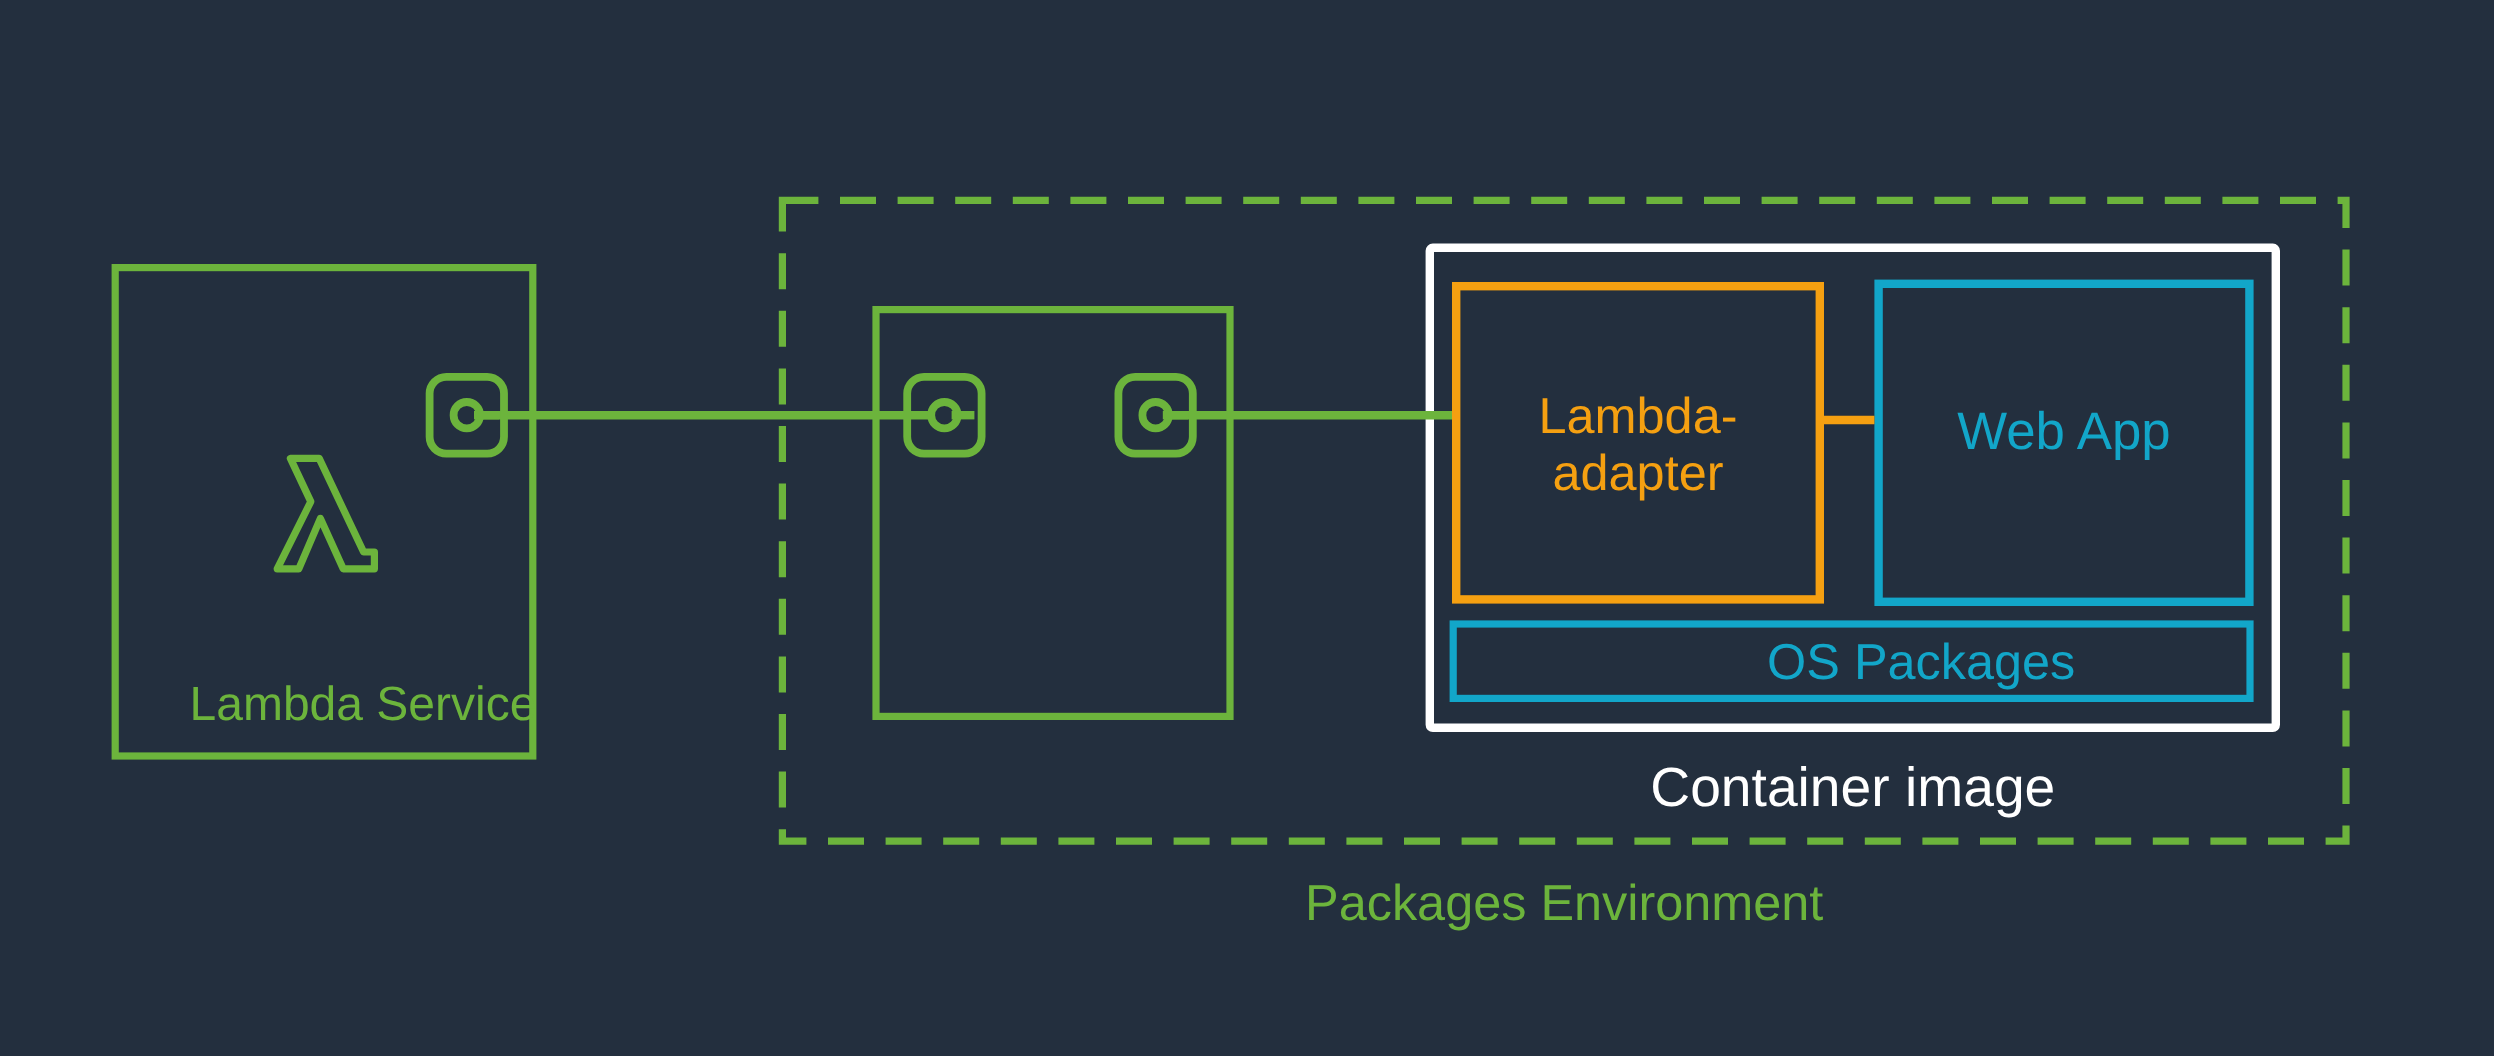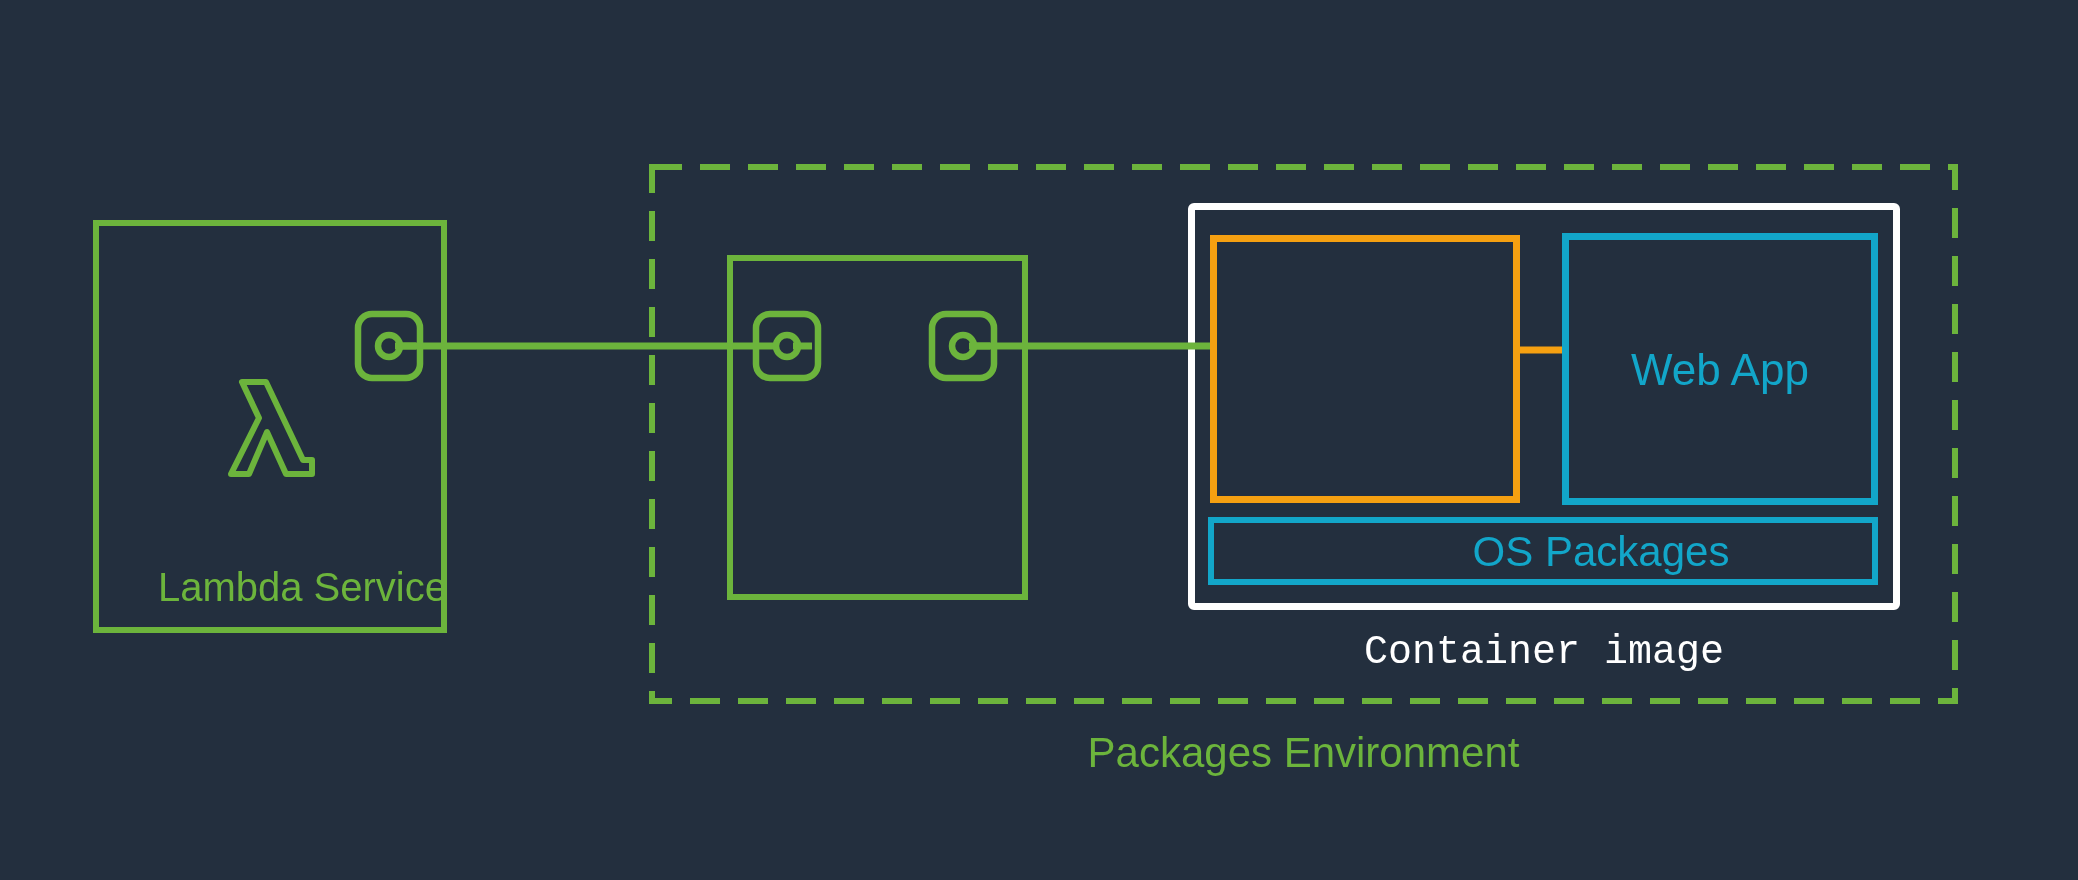--- a/index.html
+++ b/index.html
@@ -49,23 +49,23 @@
   }
   .label {
     position: absolute;
     text-align: center;
     line-height: 1.12;
     white-space: pre-line;
   }
   .label-lambda-service { left: 93px;  width: 354px;  top: 565px; font-size: 40px; color: var(--green); text-align: right; }
   .label-runtime-api    { left: 727px; width: 301px;  top: 531px; font-size: 40px; color: var(--green); }
   .label-lambda-adapter { left: 1210px; width: 310px; top: 323px; font-size: 42px; color: var(--orange); }
-  .label-web-app        { left: 1562px; width: 316px; top: 345px; font-size: 44px; color: var(--cyan); }
+  .label-web-app        { left: 1562px; width: 316px; top: 335px; font-size: 44px; color: var(--cyan); }
   .label-os-packages    { left: 1208px; width: 786px; top: 528px; font-size: 42px; color: var(--cyan); }
-  .label-container-image{ left: 1188px; width: 712px; top: 631px; font-size: 40px; color: var(--white); font-family: Liberation Mono, monospace; }
+  .label-container-image{ left: 1188px; width: 712px; top: 631px; font-size: 46px; color: var(--white); }
   .label-execution-env  { left: 652px;  width: 1303px; top: 729px; font-size: 42px; color: var(--green); }
 
   svg.overlay {
     position: absolute; left: 0; top: 0;
     width: 2078px; height: 880px;
     pointer-events: none;
   }
   .stroke-green { stroke: var(--green); fill: none; }
   .stroke-orange { stroke: var(--orange); fill: none; }
   .dash-rect { stroke: var(--green); fill: none; stroke-width: 6; stroke-dasharray: 30 18; }
@@ -112,18 +112,20 @@
       <circle class="port-ring" cx="0" cy="0" r="11"></circle>
       <line class="port-nub" x1="6" y1="0" x2="27" y2="0"></line>
     </g>
 
     <g transform="translate(227,379)">
       <path class="lambda-glyph" d="M15 3 H39 L76 81 H85 V95 H59 L40 53 L22 95 H4 L32 39 Z"></path>
     </g>
   </svg>
 
   <div class="label label-lambda-service">Lambda Service</div>
+  <div class="label label-lambda-adapter">Lambda-
+adapter</div>
   <div class="label label-web-app">Web App</div>
   <div class="label label-os-packages">OS Packages</div>
   <div class="label label-container-image">Container image</div>
   <div class="label label-execution-env">Packages Environment</div>
 
 </div>
 
 </body></html>

